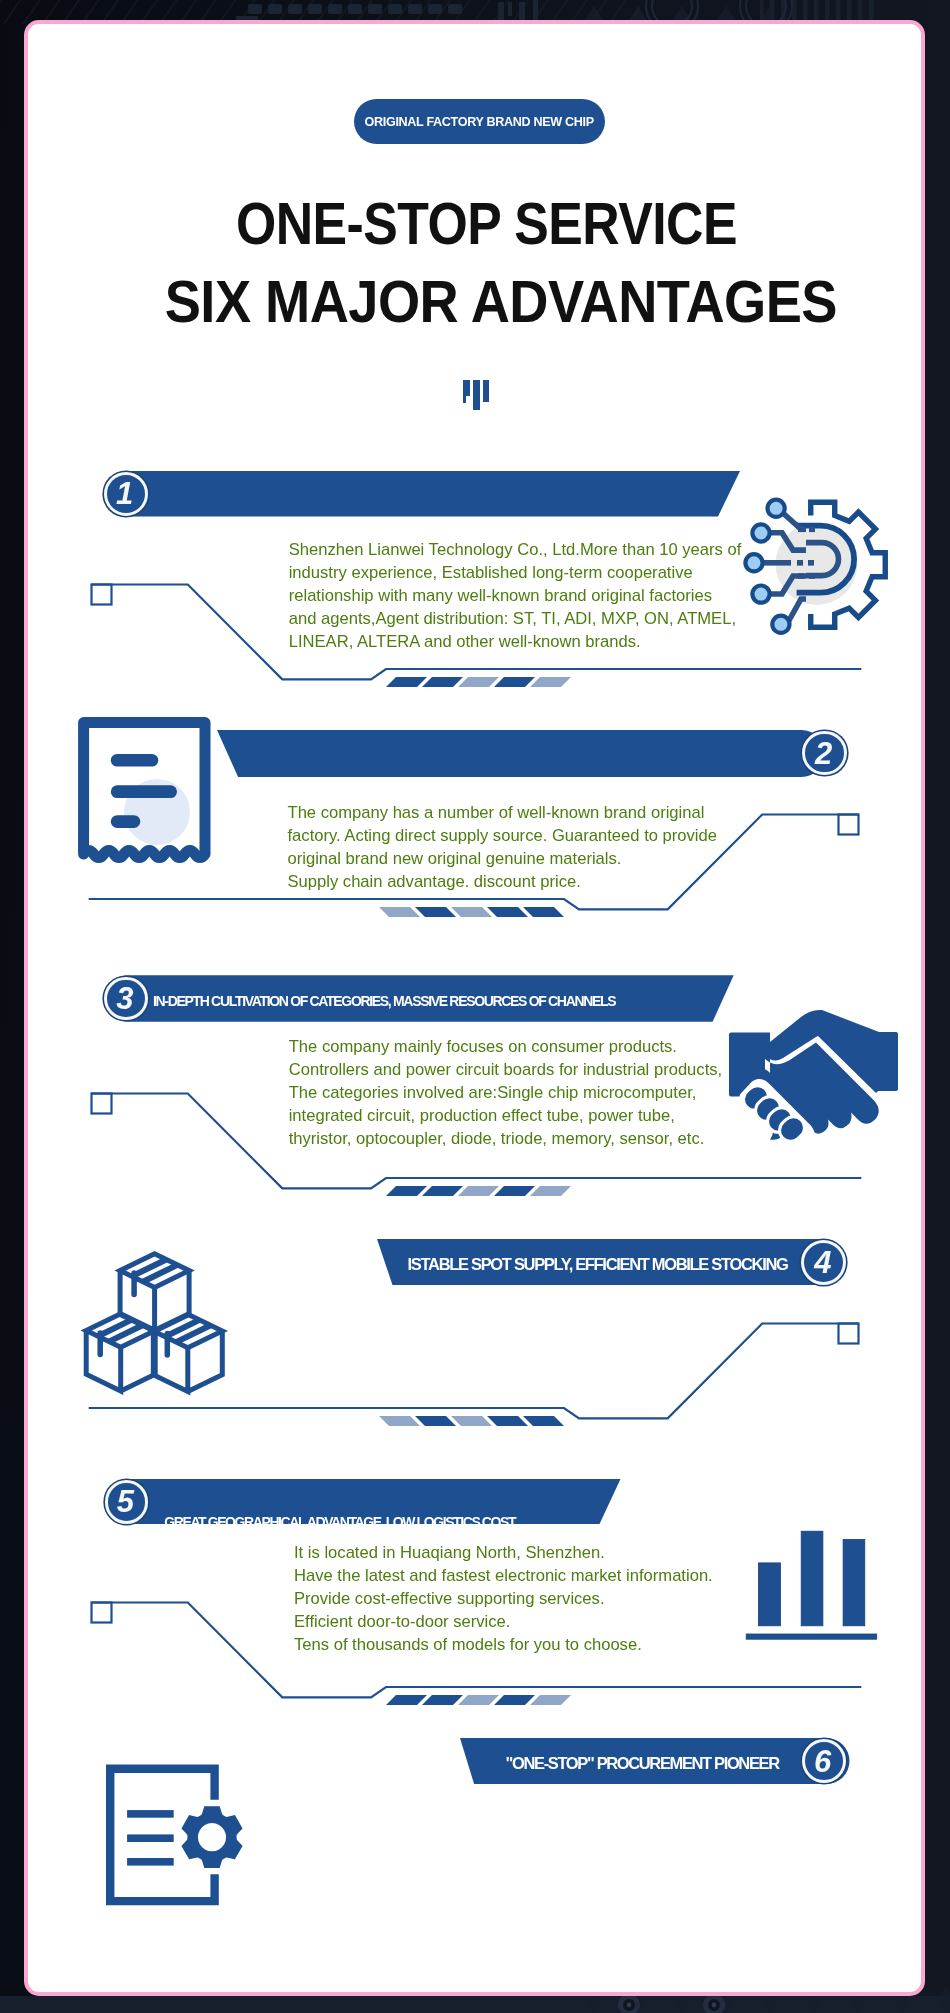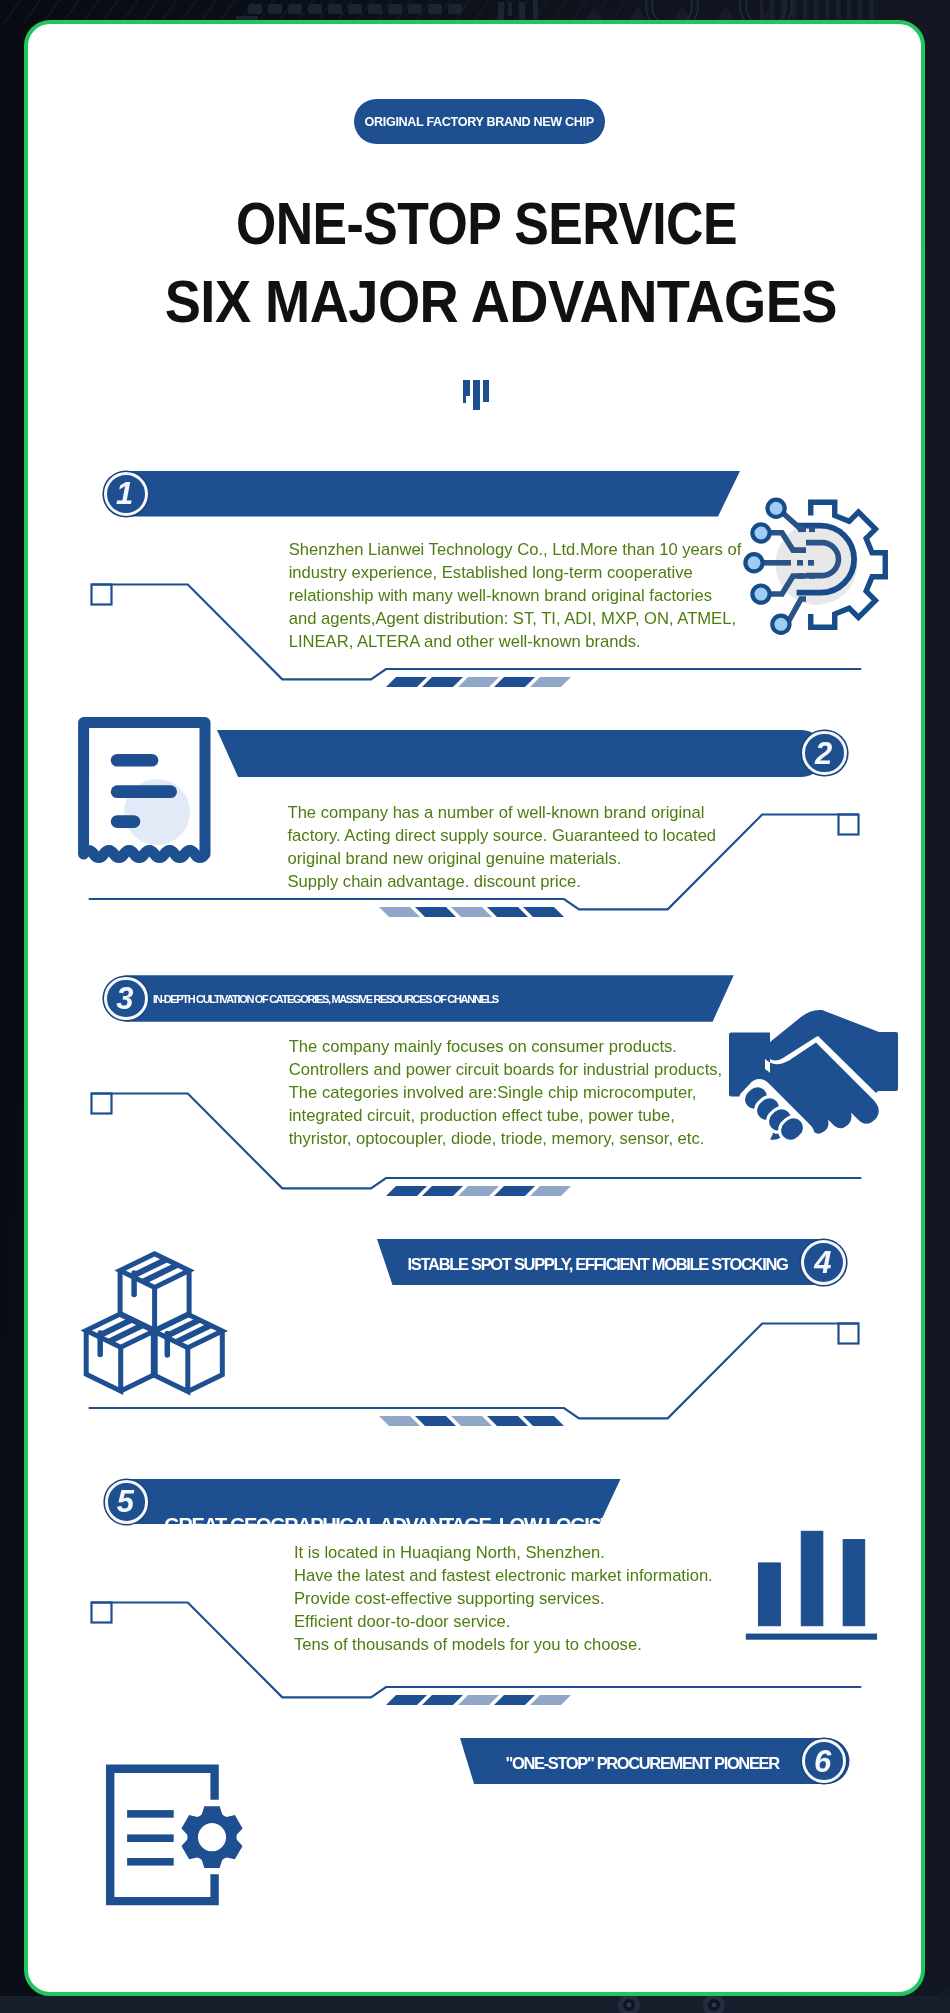--- a/index.html
+++ b/index.html
@@ -2,21 +2,21 @@
 <html><head>
 <meta charset="utf-8">
 <style>
   html,body{margin:0;padding:0;}
   body{width:950px;height:2013px;overflow:hidden;
        font-family:"Liberation Sans",sans-serif;
        -webkit-font-smoothing:antialiased;}
   #stage{position:relative;width:950px;height:2013px;overflow:hidden;background:#05070c;}
   #bg{position:absolute;left:0;top:0;width:950px;height:2013px;}
   #card{position:absolute;left:24px;top:20px;width:901px;height:1976px;
-        background:#ffffff;border:4px solid #22c55e;border-radius:26px;
+        background:#ffffff;border:4px solid #f9a8d4;border-radius:15px;
         box-sizing:border-box;overflow:hidden;}
   #inner{position:absolute;left:-28px;top:-24px;width:950px;height:2013px;}
 
   .abs{position:absolute;}
   
   .pill{position:absolute;left:353.7px;top:98.9px;width:251px;height:45.5px;
         background:#1d4f91;border-radius:23px;display:flex;align-items:center;
         justify-content:center;}
   .pill span{color:#fff;font-size:12.6px;font-weight:bold;letter-spacing:-0.33px;white-space:nowrap;}
   .h1{position:absolute;left:0;width:950px;text-align:center;color:#111;
@@ -247,41 +247,41 @@
 
       <div class="banner" style="left:216.7px;top:729.9px;width:630px;height:47px;background:none">
         <svg width="630" height="47" viewBox="0 0 630 47" style="overflow:visible">
           <path d="M0 0 H584.3 A23.5 23.5 0 0 1 584.3 47 H21.1 Z" fill="#1d4f91"></path>
         </svg>
       </div>
       <div class="badge" style="left:802.3px;top:730.9px;width:44.5px;height:44.5px">
         <span style="font-size:31px;padding-right:2px">2</span>
       </div>
       <div class="body" style="left:287.5px;top:800.7px;width:480px">The company has a number of well-known brand original
-factory. Acting direct supply source. Guaranteed to located
+factory. Acting direct supply source. Guaranteed to provide
 original brand new original genuine materials.
 Supply chain advantage. discount price.</div>
       <svg class="abs" style="left:77.5px;top:717px" width="133" height="148" viewBox="0 0 133 148">
         <circle cx="79" cy="95" r="33" fill="#e2eaf7"></circle>
         <path d="M5.6 5.6 H127 V137 q-5.06 7.2 -10.12 0 q-5.06 -7.2 -10.12 0 q-5.06 7.2 -10.12 0 q-5.06 -7.2 -10.12 0
                  q-5.06 7.2 -10.12 0 q-5.06 -7.2 -10.12 0 q-5.06 7.2 -10.12 0 q-5.06 -7.2 -10.12 0 q-5.06 7.2 -10.12 0
                  q-5.06 -7.2 -10.12 0 q-5.06 7.2 -10.12 0 q-5.06 -7.2 -10.12 0 Z" fill="none" stroke="#1d4f91" stroke-width="11" stroke-linejoin="round" stroke-linecap="round"></path>
         <g fill="#1d4f91">
           <rect x="32.8" y="36.9" width="47.5" height="12.7" rx="6.35"></rect>
           <rect x="32.8" y="68.3" width="66.2" height="12.7" rx="6.35"></rect>
           <rect x="32.8" y="98.2" width="29.5" height="12.7" rx="6.35"></rect>
         </g>
       </svg>
 
       <div class="banner" style="left:105px;top:975px;width:629px;height:46.4px;background:none">
         <svg width="629" height="47" viewBox="0 0 629 46.4" style="overflow:visible">
           <path d="M23.2 0 H628.7 L607.6 46.4 H23.2 A23.2 23.2 0 0 1 23.2 0 Z" fill="#1d4f91"></path>
         </svg>
       </div>
-      <div class="btxt" style="left:153px;top:993.6px;font-size:11px;letter-spacing:-1.32px">IN-DEPTH CULTIVATION OF CATEGORIES, MASSIVE RESOURCES OF CHANNELS</div>
+      <div class="btxt" style="left:153px;top:993.6px;font-size:14px;letter-spacing:-1.32px">IN-DEPTH CULTIVATION OF CATEGORIES, MASSIVE RESOURCES OF CHANNELS</div>
       <div class="badge" style="left:104.1px;top:976.8px;width:43.7px;height:43.7px">
         <span style="font-size:31px;padding-right:2px">3</span>
       </div>
       <div class="body" style="left:288.7px;top:1034.6px;width:480px">The company mainly focuses on consumer products.
 Controllers and power circuit boards for industrial products,
 The categories involved are:Single chip microcomputer,
 integrated circuit, production effect tube, power tube,
 thyristor, optocoupler, diode, triode, memory, sensor, etc.</div>
       <svg class="abs" style="left:729px;top:1010px" width="170" height="133" viewBox="0 0 170 133">
         <g fill="#1d4f91">
@@ -336,21 +336,21 @@
           <path d="M58.9 30.7 L93.4 13.9" stroke-width="6"></path>
           <path d="M50.1 22.1 L50.1 43.6" stroke-width="5.5" stroke-linecap="round"></path>
         </g>
       </svg>
 
       <div class="banner" style="left:105px;top:1479px;width:516px;height:45px;background:none">
         <svg width="516" height="45" viewBox="0 0 516 45" style="overflow:visible">
           <path d="M22.5 0 H515.5 L494.5 45 H22.5 A22.5 22.5 0 0 1 22.5 0 Z" fill="#1d4f91"></path>
         </svg>
       </div>
-      <div class="btxt" style="left:164.3px;top:1515px;font-size:20px;letter-spacing:-1.41px">GREAT GEOGRAPHICAL ADVANTAGE. LOW LOGISTICS COST</div>
+      <div class="btxt" style="left:164.3px;top:1515px;font-size:14px;letter-spacing:-1.41px">GREAT GEOGRAPHICAL ADVANTAGE. LOW LOGISTICS COST</div>
       <div class="badge" style="left:104.5px;top:1480px;width:43.5px;height:43.5px">
         <span style="font-size:31px;padding-right:2px">5</span>
       </div>
       <div class="body" style="left:294px;top:1541.1px;width:480px">It is located in Huaqiang North, Shenzhen.
 Have the latest and fastest electronic market information.
 Provide cost-effective supporting services.
 Efficient door-to-door service.
 Tens of thousands of models for you to choose.</div>
       <svg class="abs" style="left:746px;top:1531px" width="132" height="110" viewBox="0 0 132 110">
         <g fill="#1d4f91" stroke="#18427a" stroke-width="0.8">

